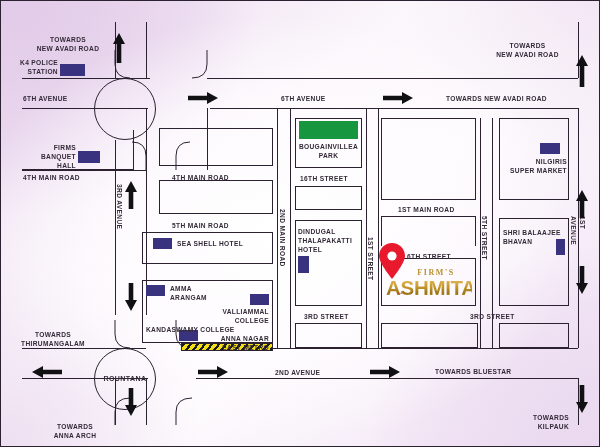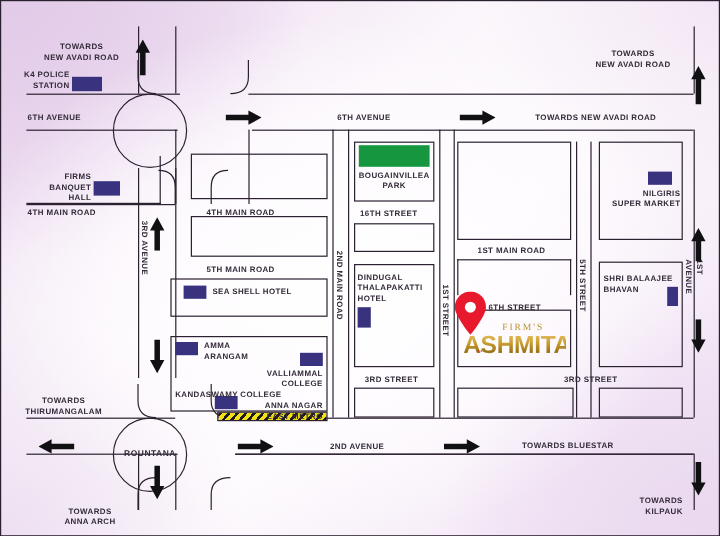--- a/index.html
+++ b/index.html
@@ -109,21 +109,21 @@
     user-select: none;
   }
   .logo .firms {
     display: block;
     font-family: "Liberation Serif", serif;
     font-size: 8px;
     letter-spacing: 1.6px;
     color: #b8912f;
     margin-left: 14px;
     margin-bottom: 1px;
-    font-weight: 400;
+    font-weight: 700;
   }
   .logo .ashmita {
     display: block;
     font-family: "Liberation Sans", sans-serif;
     font-weight: 700;
     font-size: 20.5px;
     letter-spacing: -0.3px;
     background: linear-gradient(180deg, #e4bf62 0%, #c79a2c 40%, #9a7418 72%, #caa33c 100%);
     -webkit-background-clip: text;
     background-clip: text;

